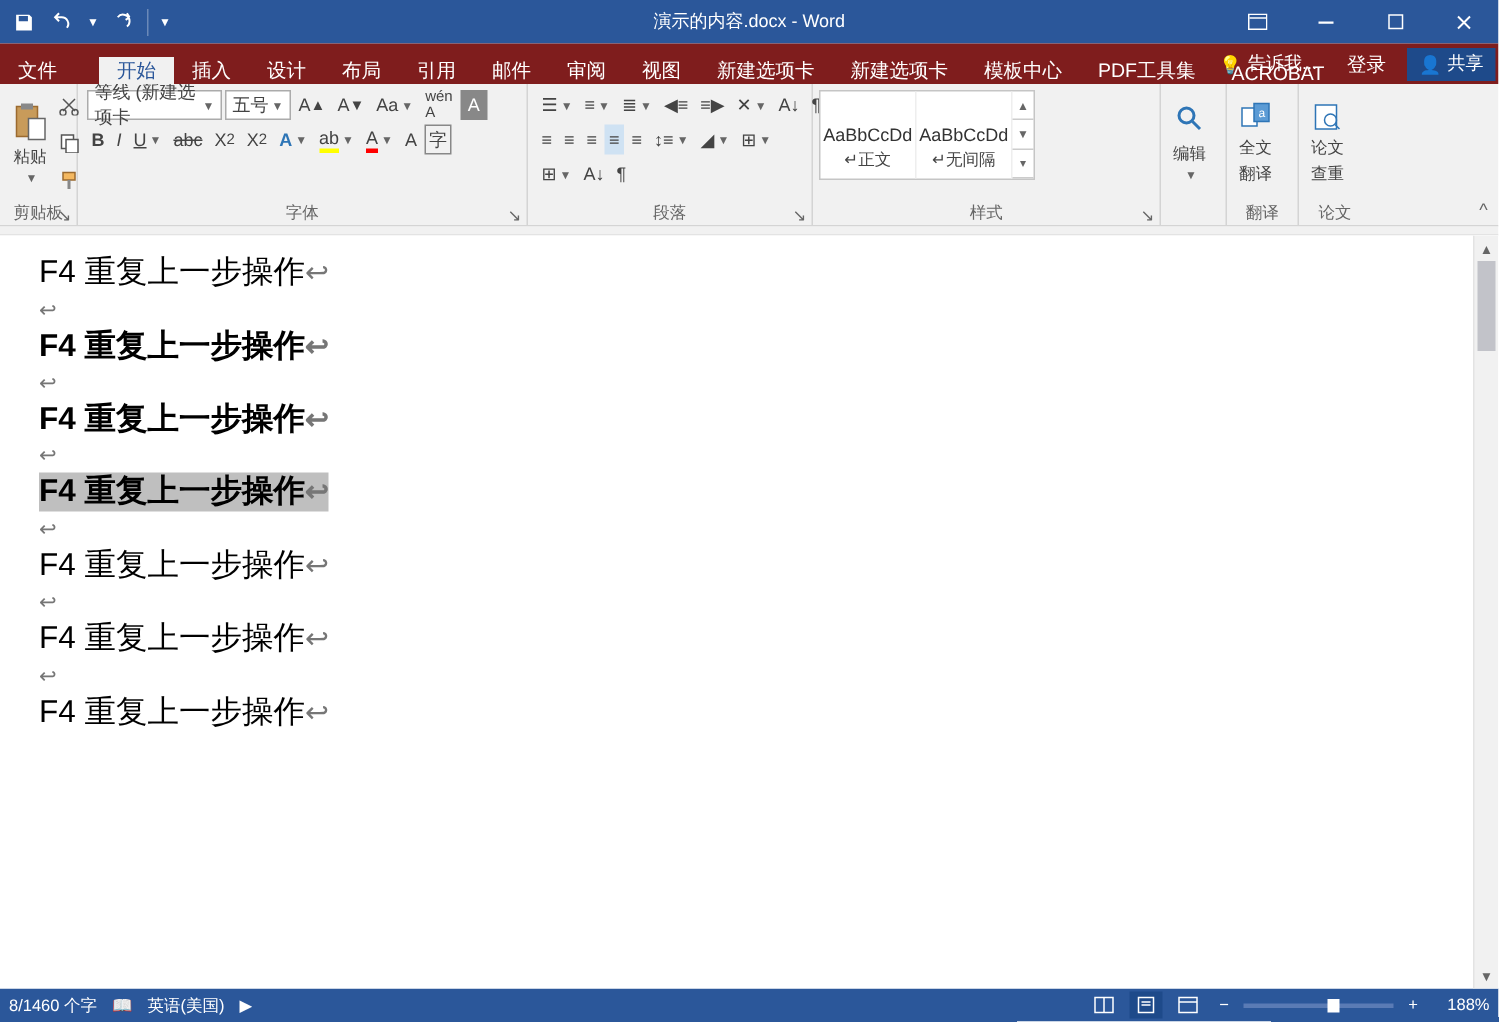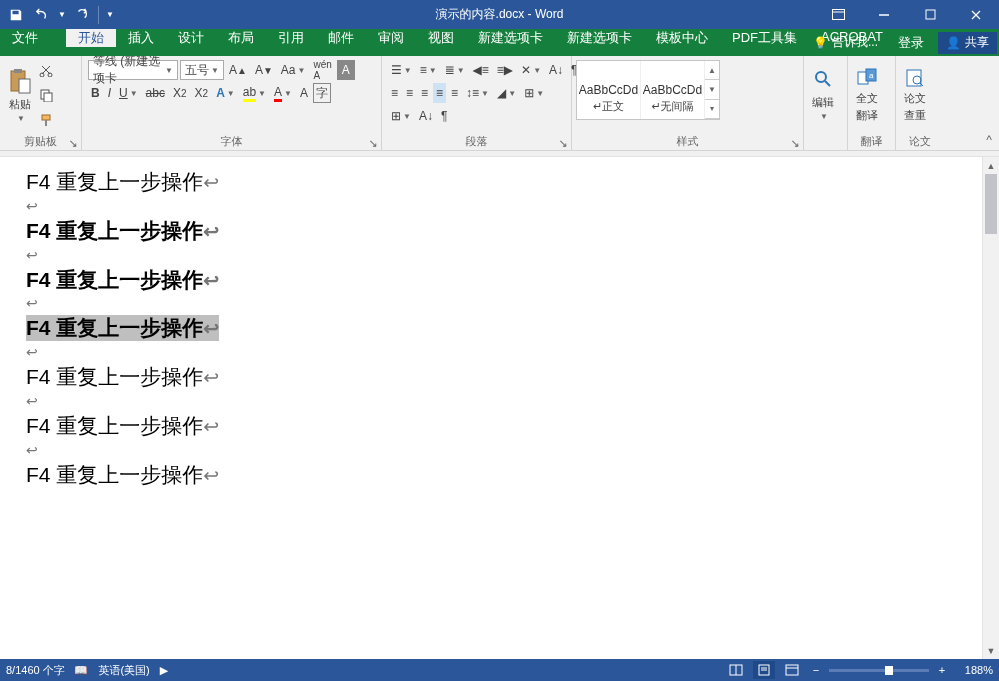--- a/index.html
+++ b/index.html
@@ -6,21 +6,21 @@
 body { width: 999px; height: 681px; background: #fff; overflow: hidden; font-size: 12px; user-select: none; }
 
 .titlebar { height: 29px; background: #2B579A; color: #fff; display: flex; align-items: center; position: relative; }
 .qat { display: flex; align-items: center; gap: 2px; padding-left: 4px; }
 .qat-btn { width: 24px; height: 24px; display: flex; align-items: center; justify-content: center; fill: #fff; color:#fff; }
 .qat-sep { width:1px; height:18px; background: rgba(255,255,255,0.3); margin:0 2px; }
 .title-center { position: absolute; left: 0; right: 0; text-align: center; pointer-events: none; font-size: 12px; }
 .win-controls { position: absolute; right: 0; top: 0; height: 29px; display: flex; }
 .win-btn { width: 46px; height: 29px; display: flex; align-items: center; justify-content: center; color: #fff; fill:#fff; }
 
-.tabrow { height: 27px; background: #15803d; display: flex; align-items: flex-start; color:#fff; position:relative; }
+.tabrow { height: 27px; background: #7f1d1d; display: flex; align-items: flex-end; color:#fff; position:relative; }
 .tab { padding: 0 12px; display: flex; align-items: center; font-size: 13px; color: #fff; cursor: default; }
 .tab.active { background: #F1F1F1; color: #2B579A; margin-left: 16px; }
 .tabrow-right { position:absolute; right:2px; top:0; height:27px; display:flex; align-items:center; gap:6px; }
 .tell-me { display:flex; align-items:center; gap:4px; color:#fff; font-size:12px; margin-right:6px;}
 .share-btn { background:#1e4a8a; height:22px; padding:0 8px; display:flex; align-items:center; gap:4px; font-size:12px;}
 
 .ribbon { height: 95px; background: #F1F1F1; border-bottom: 1px solid #D4D4D4; display:flex; }
 .group { border-right: 1px solid #D4D4D4; display:flex; flex-direction:column; }
 .group-body { flex:1; display:flex; padding:2px 4px; gap:2px; }
 .group-label { height:16px; font-size:11px; color:#666; text-align:center; position:relative; padding:0 0; }
@@ -142,21 +142,21 @@
     <div class="tab" style="padding:0 8px">登录</div>
     <div class="share-btn">
       <span>👤</span>
       <span>共享</span>
     </div>
   </div>
 </div>
 
 <div class="ribbon">
 
-  <div class="group" style="width:82px">
+  <div class="group" style="width:52px">
     <div class="group-body">
       <div class="big-btn">
         <svg width="24" height="28" viewBox="0 0 24 28">
             <rect x="3" y="4" width="14" height="20" fill="#C89B5A" stroke="#9b6a2f"></rect>
             <rect x="6" y="2" width="8" height="4" fill="#888"></rect>
             <rect x="11" y="12" width="11" height="14" fill="#fff" stroke="#666"></rect>
           </svg>
         <span>粘贴</span>
         <span class="caret">▼</span>
       </div>

